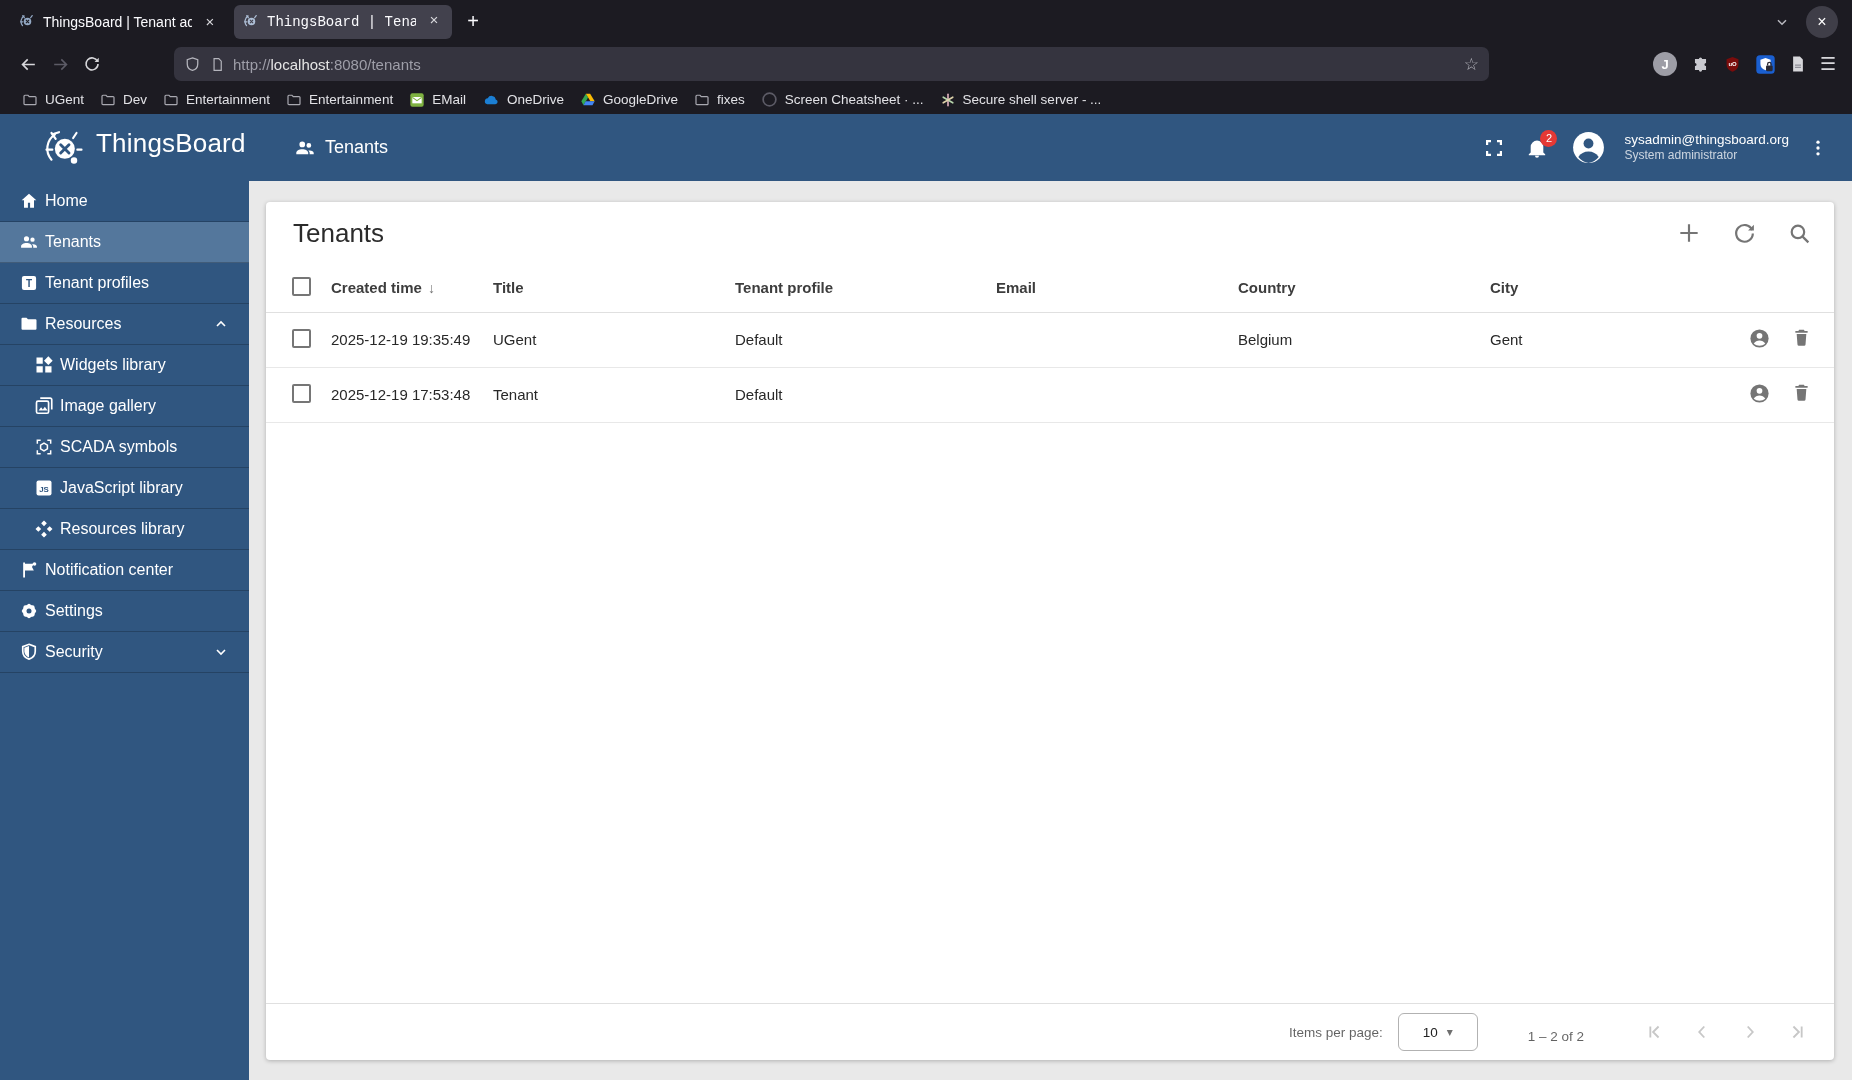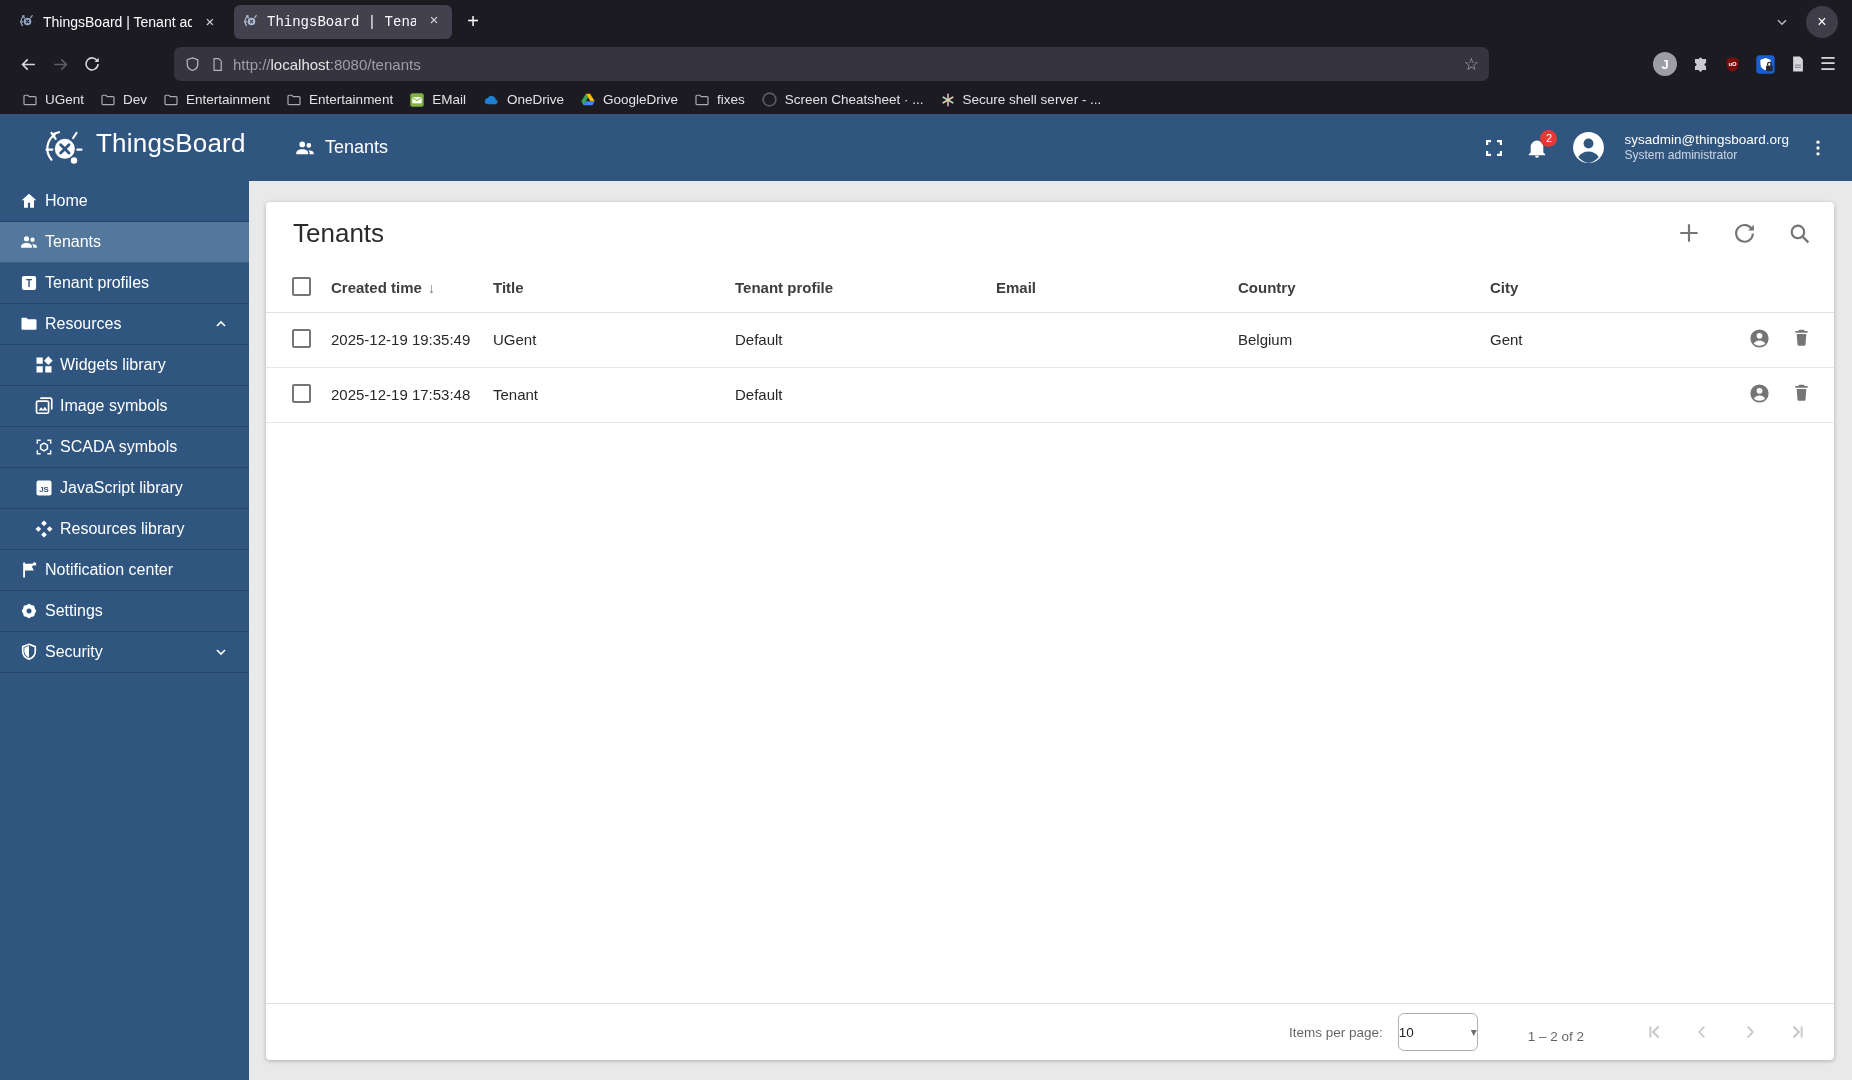--- a/index.html
+++ b/index.html
@@ -77,21 +77,21 @@
   .checkbox { width:19px; height:19px; border:2px solid #767676; border-radius:2px; background:#fff; }
   .th-sort { display:inline-flex; align-items:flex-end; gap:6px; }
   .sort-arrow { color:#757575; font-size:14px; }
   .td-actions { text-align:right; padding-right:22px; }
   .row-actions { display:inline-flex; gap:20px; color:#757575; }
 
   .spacer { flex:1; }
   .paginator { height:57px; flex:0 0 57px; border-top:1px solid #e0e0e0; display:flex; align-items:center;
     justify-content:flex-end; font-size:13.5px; color:rgba(0,0,0,.62); padding-right:12px; }
   .pp-select { width:80px; height:38px; border:1px solid rgba(0,0,0,.3); border-radius:6px;
-    display:flex; align-items:center; padding:0 0; margin-left:15px; color:#222; }
+    display:flex; align-items:center; padding:0 24px; margin-left:15px; color:#222; }
   .pp-select .val { flex:1; }
   .pp-select .dd { color:#6f6f6f; font-size:12px; }
   .pg-range { margin:8px 46px 0 50px; }
   .pg-nav { display:flex; align-items:center; }
   .pg-btn { width:48px; height:40px; display:flex; align-items:center; justify-content:center; color:#c7c7c7; }
 </style>
 </head>
 <body>
 
 <div class="tabbar">
@@ -406,21 +406,21 @@
       <span class="lbl">Widgets library</span>
     </div>
     <div class="side-item child">
       <span class="s-ic">
           <svg viewBox="0 0 24 24">
             <path d="M7.5 2.5h12a1.8 1.8 0 0 1 1.8 1.8v12" fill="none" stroke="#fff" stroke-width="2"></path>
             <rect x="3" y="6.2" width="14.5" height="14.5" rx="1.8" fill="none" stroke="#fff" stroke-width="2"></rect>
             <path d="M5.5 17.5l3-3.9 2.1 2.5 2.4-3.1 3.3 4.5z" fill="#fff"></path>
           </svg>
         </span>
-      <span class="lbl">Image symbols</span>
+      <span class="lbl">Image gallery</span>
     </div>
     <div class="side-item child">
       <span class="s-ic">
           <svg viewBox="0 0 24 24" fill="none" stroke="#fff" stroke-width="1.8">
             <path d="M4 8V4h4M16 4h4v4M20 16v4h-4M8 20H4v-4"></path>
             <path d="M12 7.4l4.1 2.4v4.4L12 16.6l-4.1-2.4V9.8z"></path>
           </svg>
         </span>
       <span class="lbl">SCADA symbols</span>
     </div>

